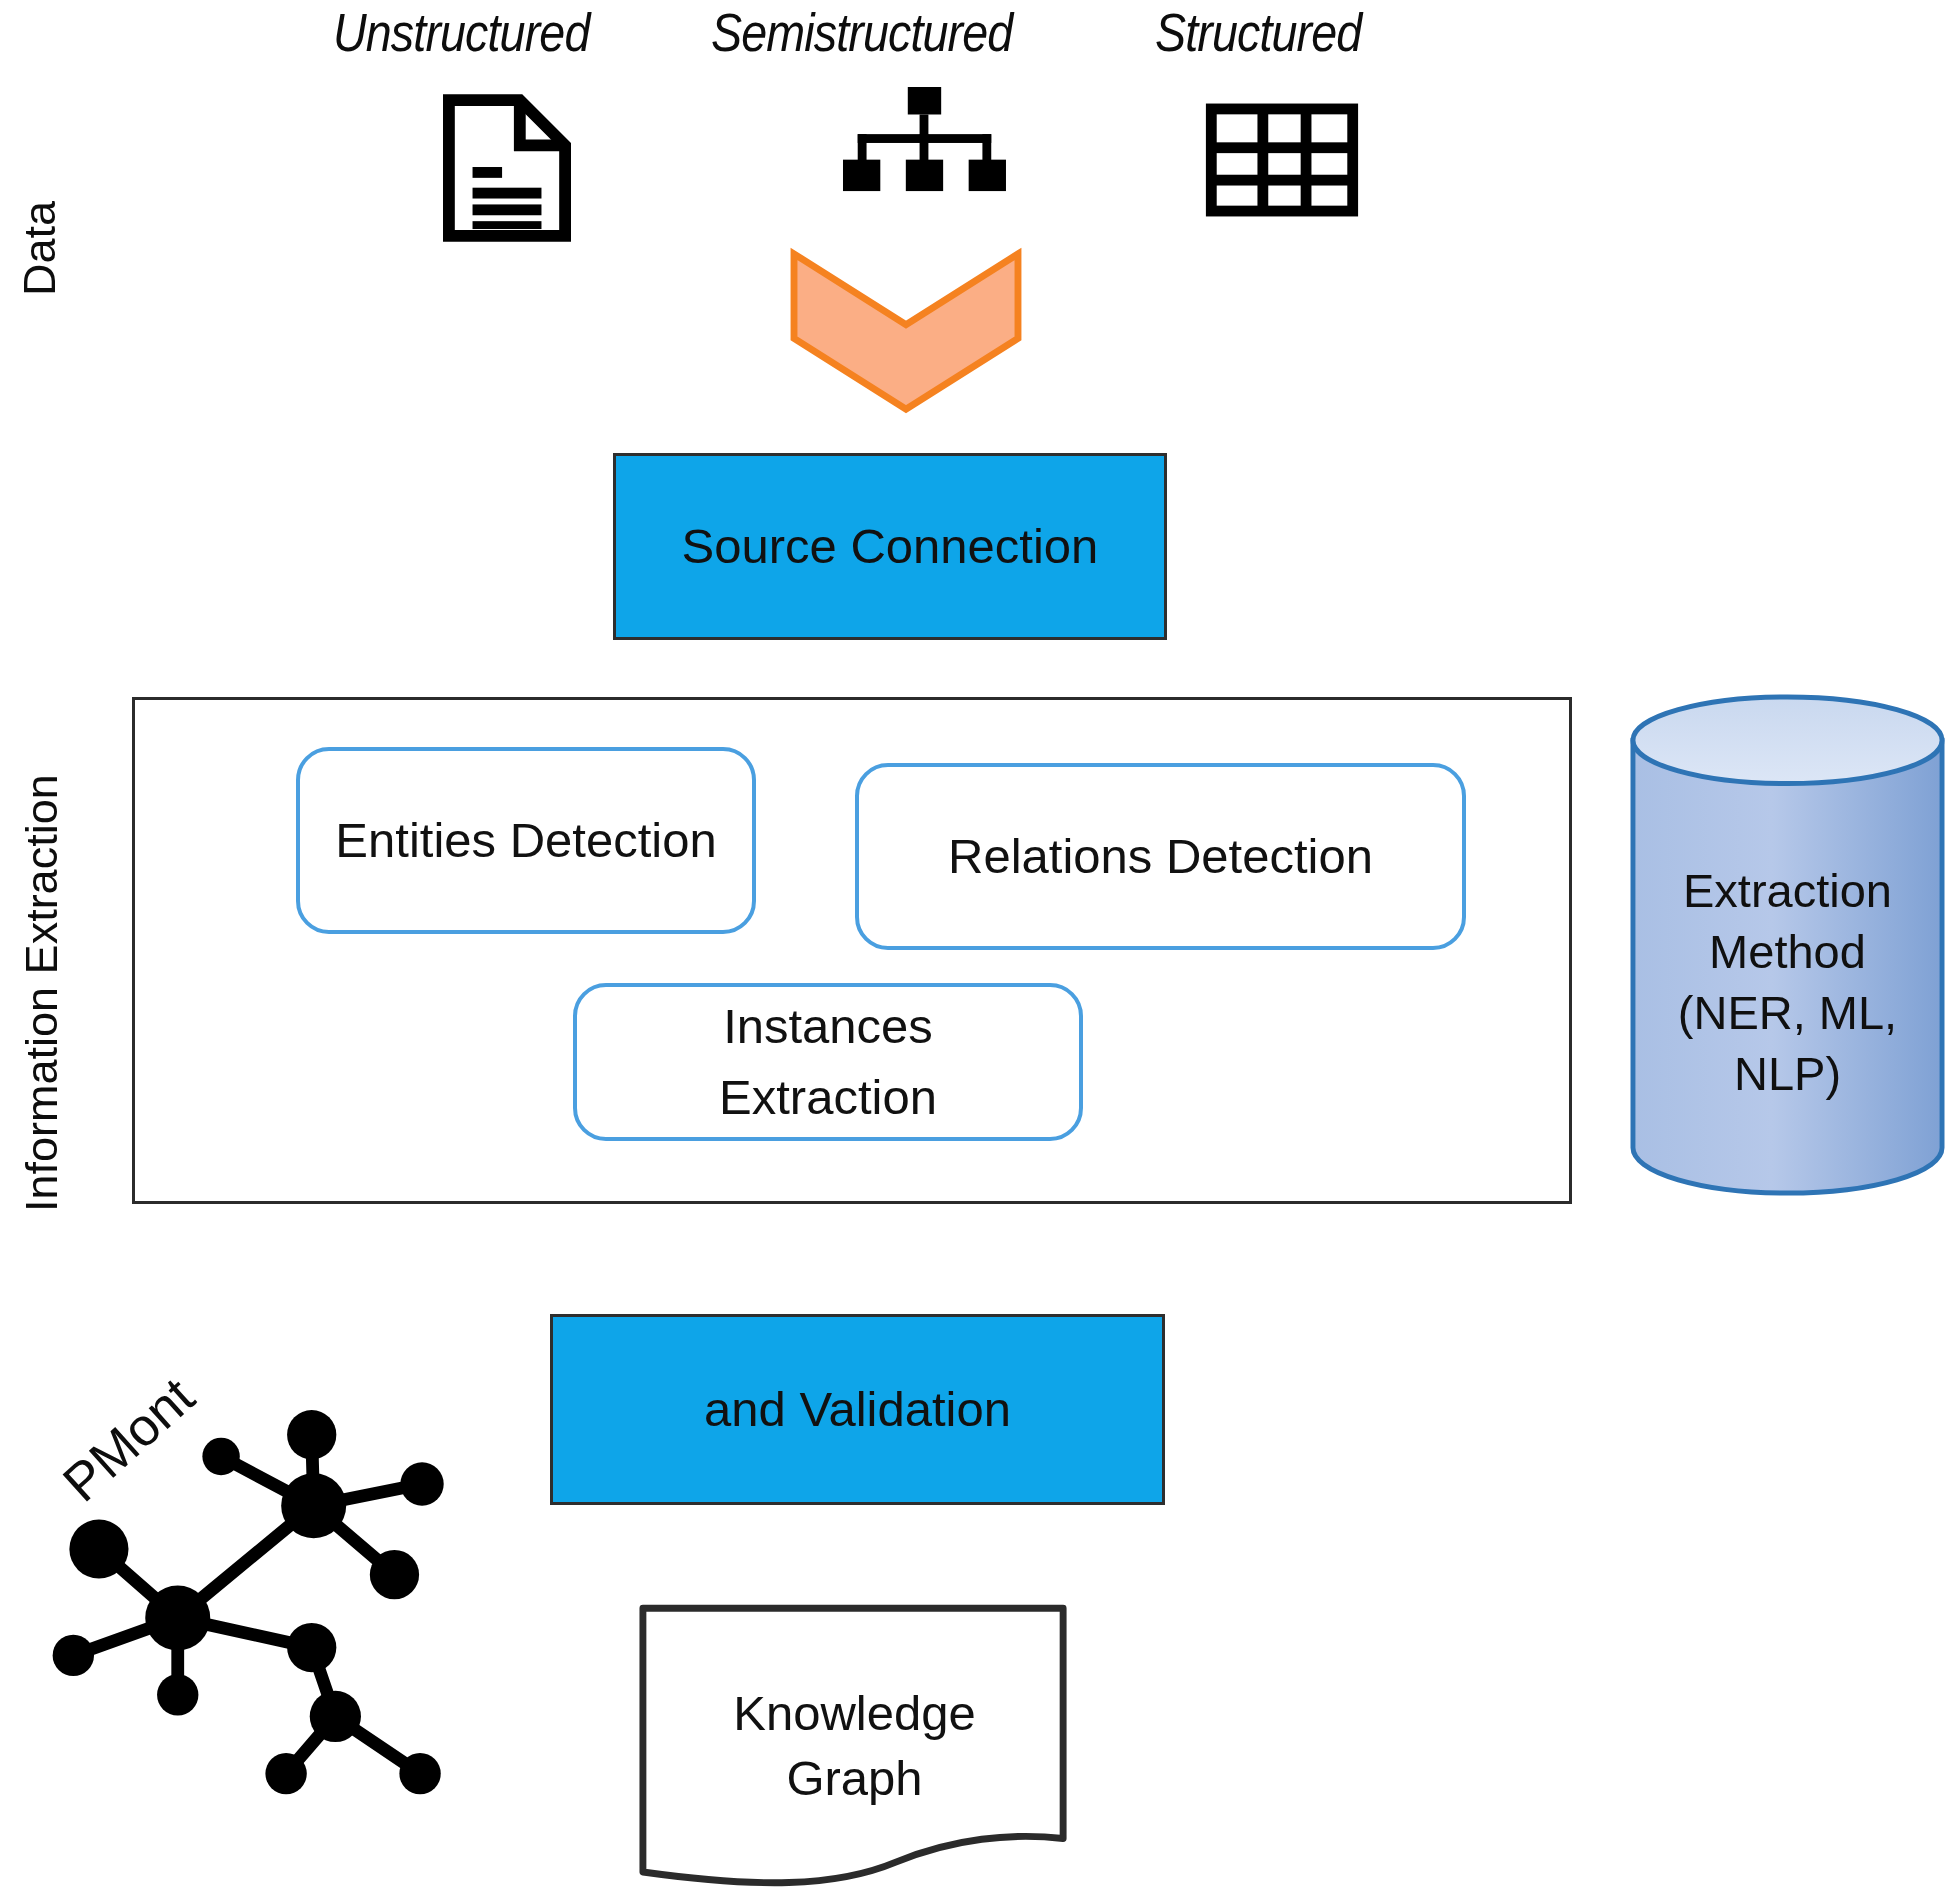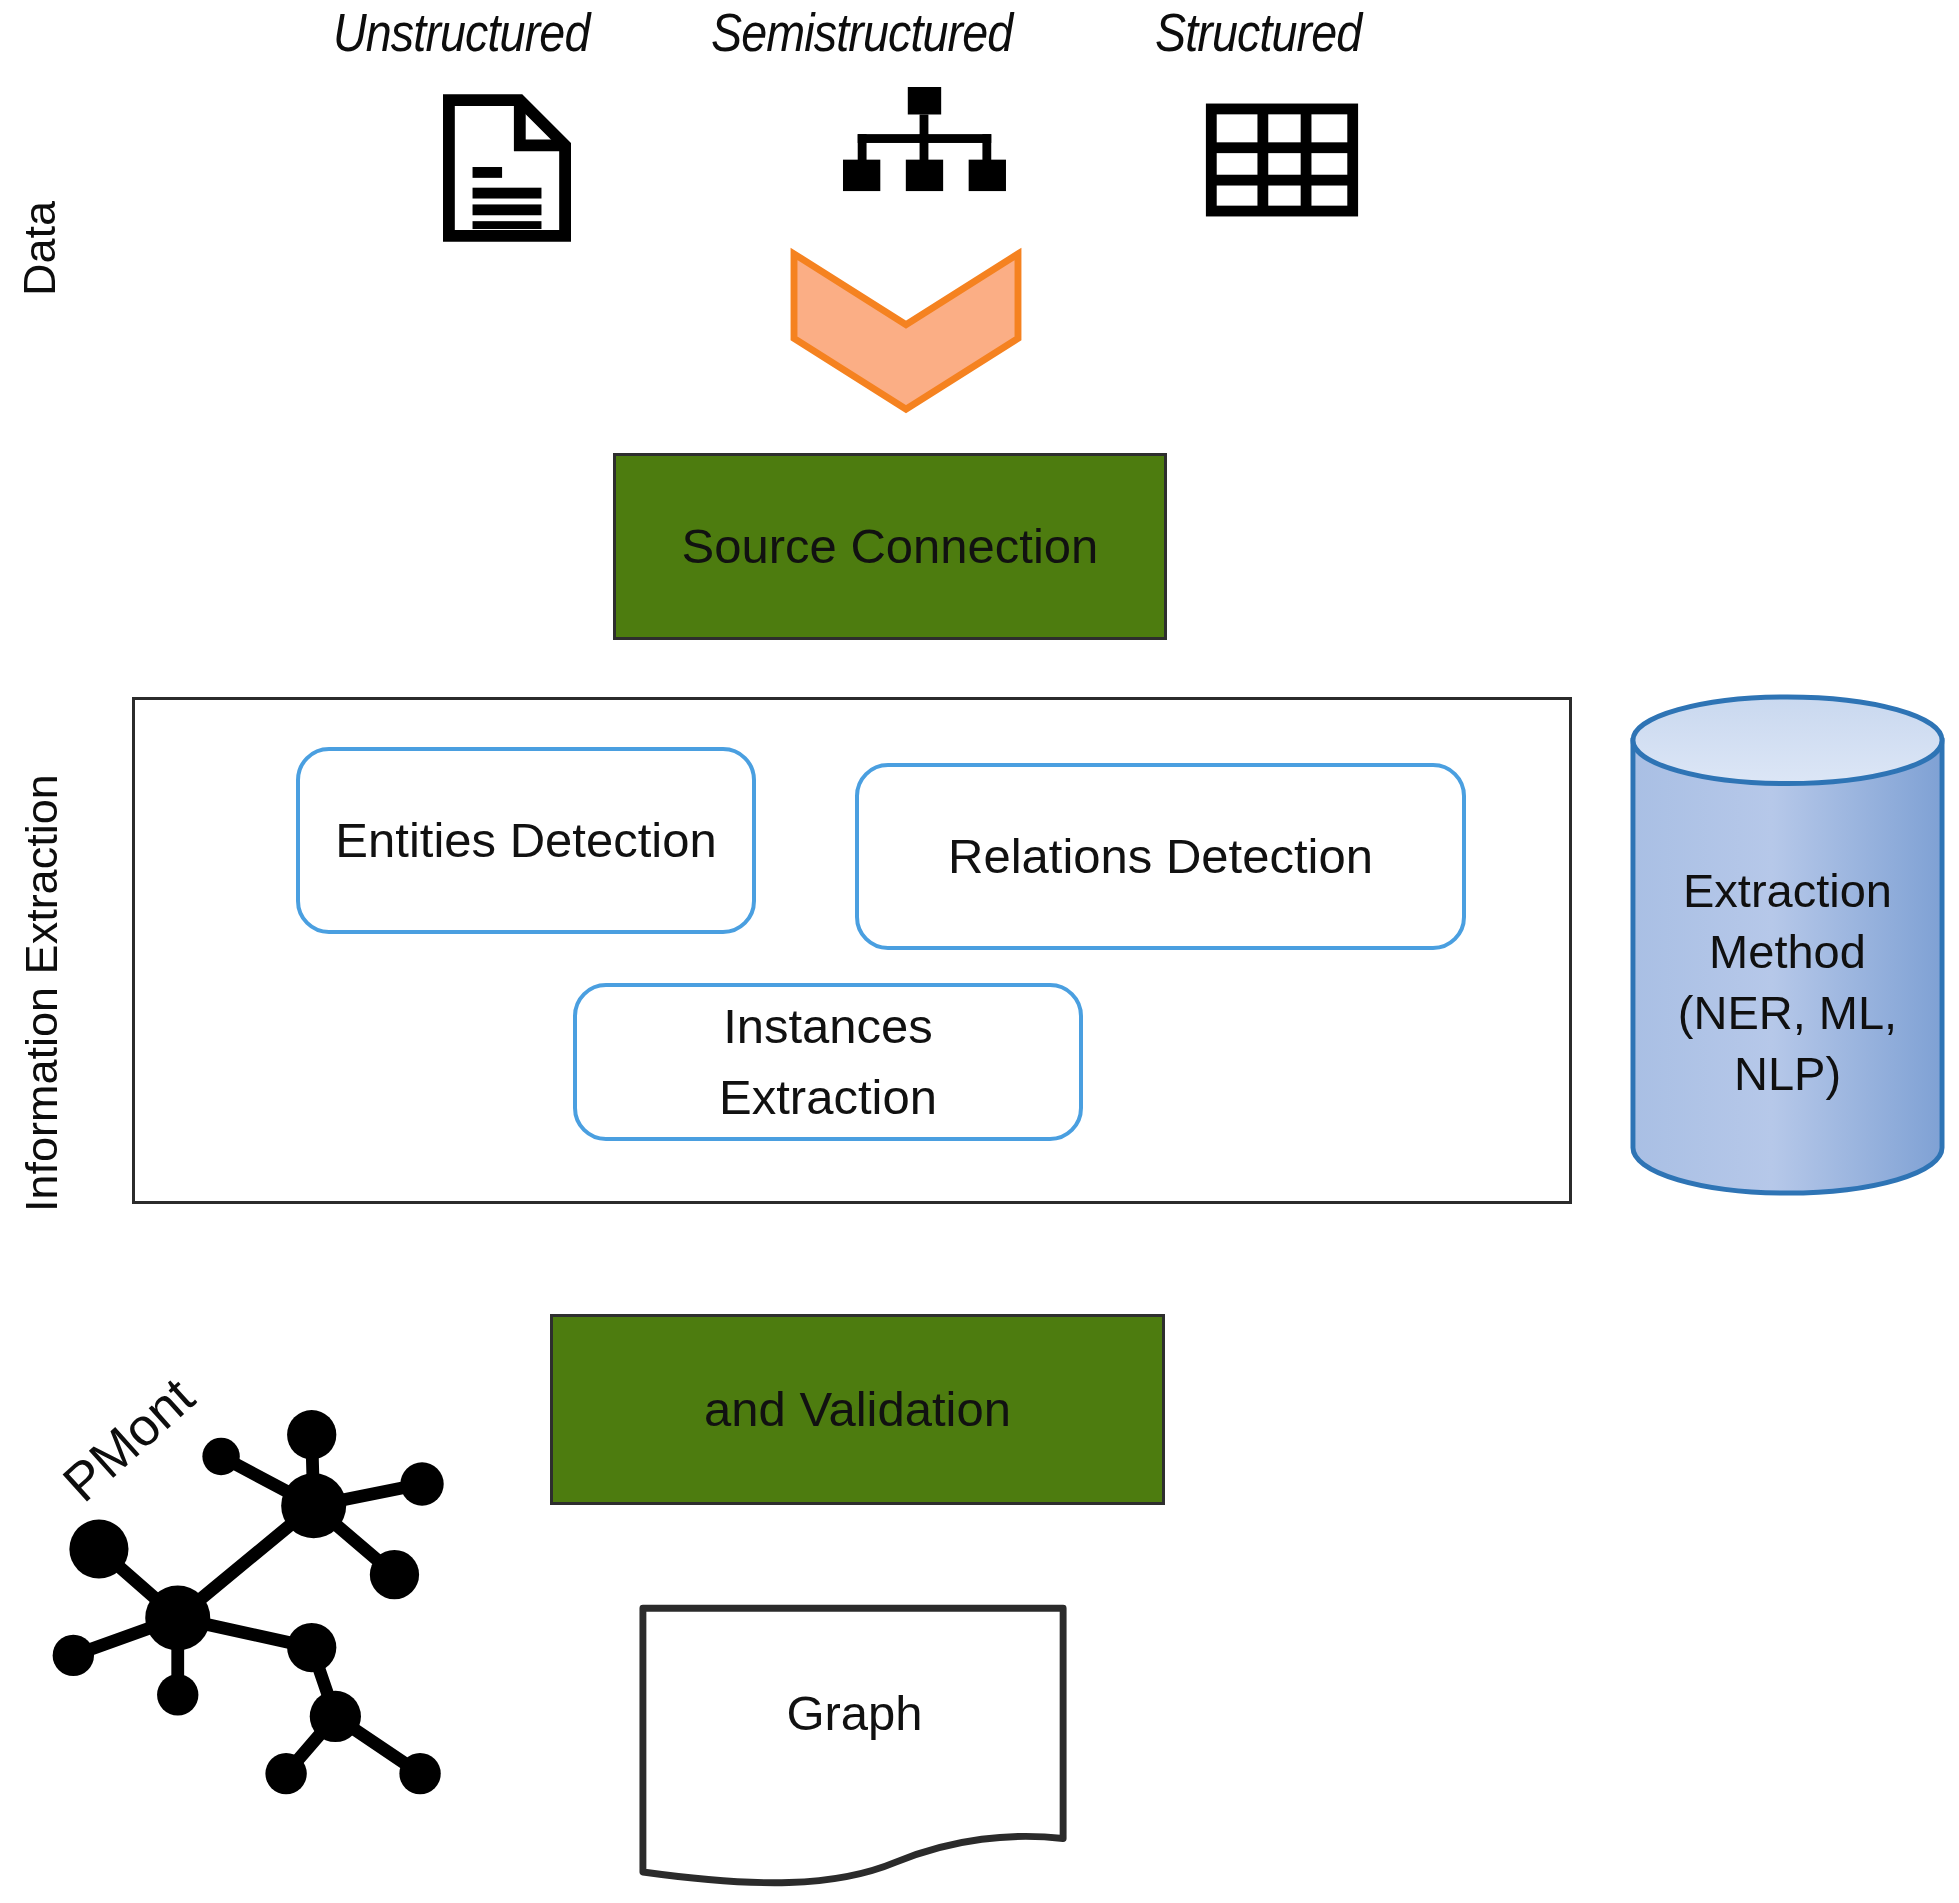--- a/index.html
+++ b/index.html
@@ -38,21 +38,21 @@
     font-size: 45px;
     color: #0d0d0d;
     white-space: nowrap;
     transform-origin: left top;
     transform: rotate(-90deg);
   }
 
   
   .proc-box {
     border: 3.9px solid #2e2e2e;
-    background: #4d7c0f;
+    background: #0ea5e9;
     box-sizing: border-box;
     display: flex;
     align-items: center;
     justify-content: center;
     text-align: center;
   }
   .proc-box .txt {
     font-size: 49px;
     line-height: 1.22;
     color: #111111;
@@ -233,20 +233,21 @@
     </div>
   </div>
 
   <div class="abs" style="left:638px; top:1604px; width:433px; height:286px;">
     <svg width="433" height="286" viewBox="0 0 440 290" style="position:absolute;left:0;top:0;">
       <path d="M5 4 L432 4 L432 238
                C 380 232 320 238 262 262
                C 200 288 120 288 5 272 Z" fill="#ffffff" stroke="#2B2B2B" stroke-width="7" stroke-linejoin="round"></path>
     </svg>
     <div class="kg-text" style="top:77px;">
+      <div>Knowledge</div>
       <div>Graph</div>
     </div>
   </div>
 
   <div class="abs" style="left:27.6px; top:1340px; width:463px; height:552px;">
     <svg width="463" height="552" viewBox="0 0 470 560">
       <g stroke="#000000" stroke-width="13" stroke-linecap="round">
 
         <line x1="290" y1="168" x2="196" y2="118"></line>
         <line x1="290" y1="168" x2="288" y2="96"></line>

